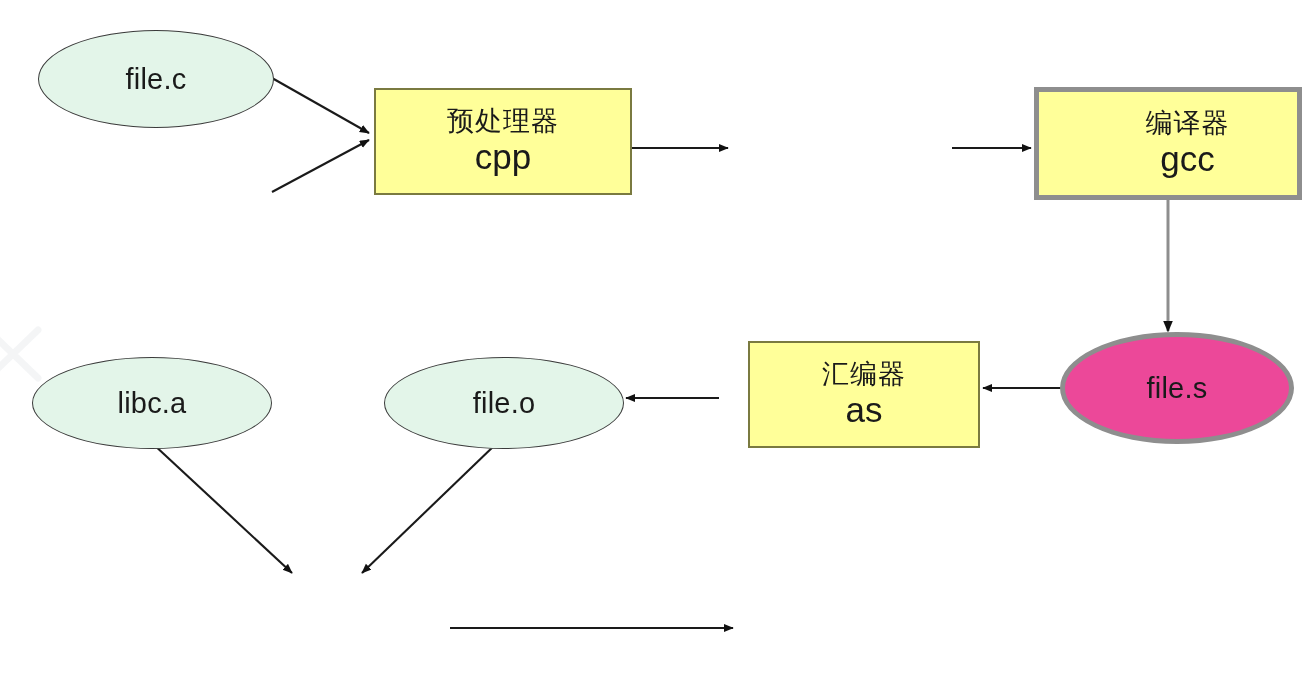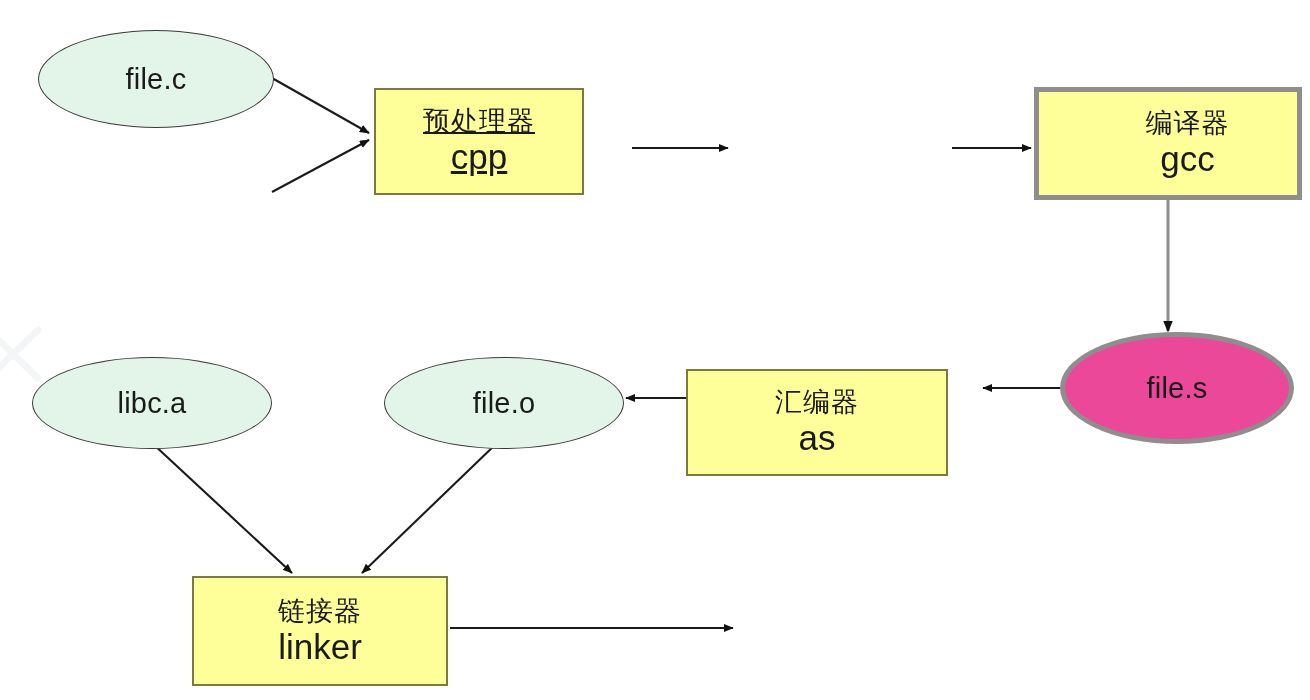--- a/index.html
+++ b/index.html
@@ -115,47 +115,43 @@
     <g stroke="#8e8e8e" fill="none" stroke-width="3">
       <path d="M1168,200 L1168,331" marker-end="url(#arrowgray)"></path>
     </g>
   </svg>
 
   <div class="node ellipse" style="left:38px; top:30px; width:236px; height:98px;justify-content:center;">
     <span class="label">file.c</span>
   </div>
 
 
-  <div class="node box" style="left:374px; top:88px; width:210px; height:107px;text-decoration:underline;">
+  <div class="node box" style="left:374px; top:88px; width:258px; height:107px;">
     <span class="cn">预处理器</span>
     <span class="en">cpp</span>
   </div>
 
 
   <div class="node box emph" style="left:1034px; top:87px; width:268px; height:113px;">
     <span class="cn">编译器</span>
     <span class="en">gcc</span>
   </div>
 
   <div class="node ellipse emph" style="left:1060px; top:332px; width:234px; height:112px;">
     <span class="label">file.s</span>
   </div>
 
-  <div class="node box" style="left:686px; top:341px; width:262px; height:107px;margin-top:28px;">
+  <div class="node box" style="left:748px; top:341px; width:232px; height:107px;">
     <span class="cn">汇编器</span>
     <span class="en">as</span>
   </div>
 
   <div class="node ellipse" style="left:384px; top:357px; width:240px; height:92px;">
     <span class="label">file.o</span>
   </div>
 
   <div class="node ellipse" style="left:32px; top:357px; width:240px; height:92px;">
     <span class="label">libc.a</span>
   </div>
 
-  <div class="node box" style="left:192px; top:576px; width:256px; height:110px;">
-    <span class="cn">链接器</span>
-    <span class="en">linker</span>
-  </div>
 
 
 </div>
 
 </body></html>

